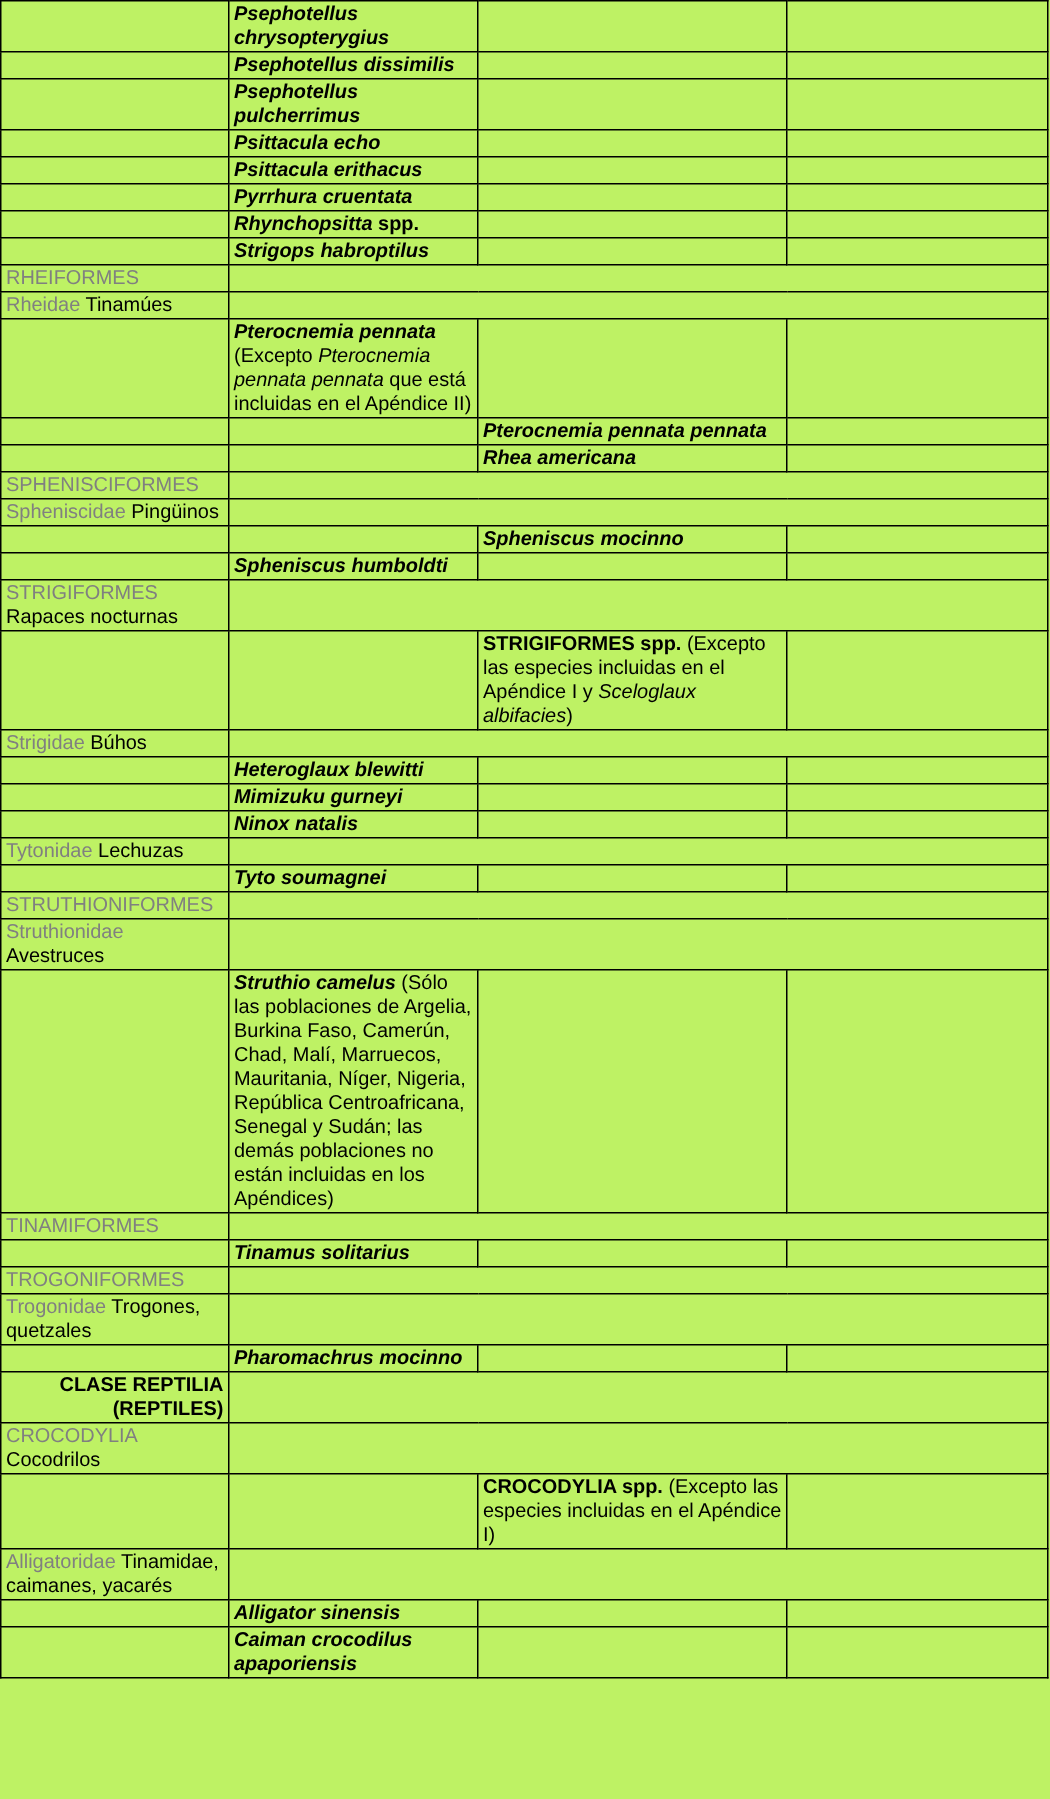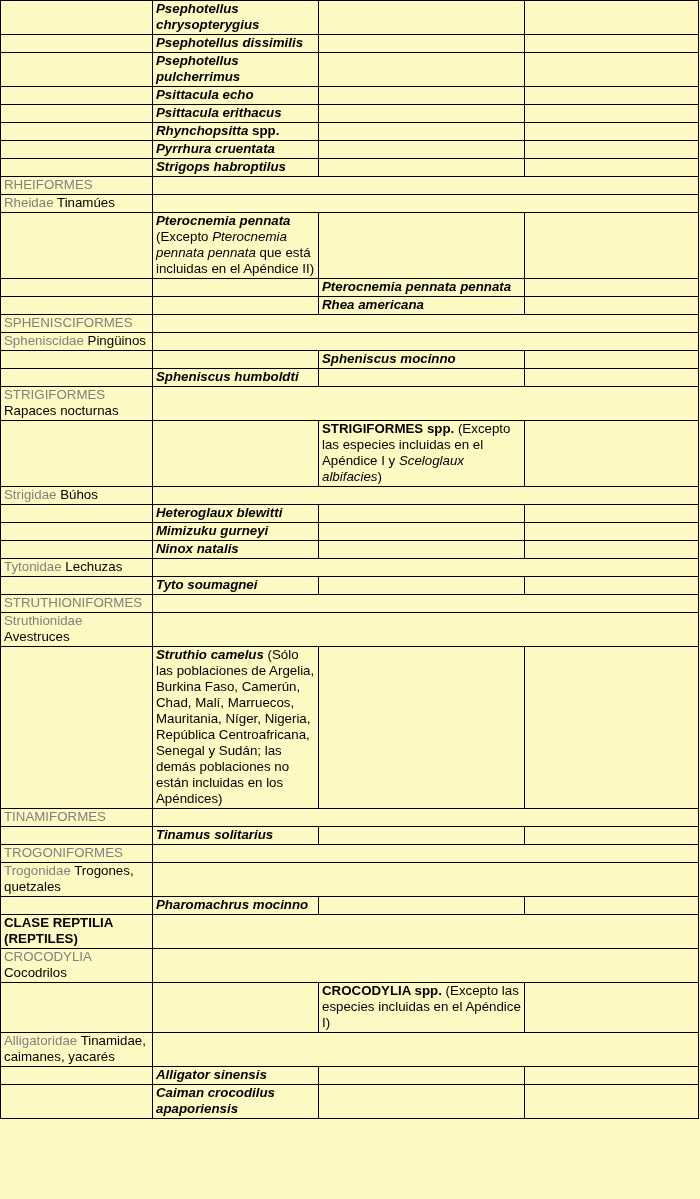--- a/index.html
+++ b/index.html
@@ -5,39 +5,39 @@
   * { box-sizing: border-box; }
   html, body {
     margin: 0;
     padding: 0;
     background: #ffffff;
     font-family: "Liberation Sans", "DejaVu Sans", sans-serif;
   }
   .page {
     width: 700px;
     min-height: 1199px;
-    background: #fef9c3;
+    background: #bef264;
   }
   table.cites-table {
     border-collapse: collapse;
     table-layout: fixed;
     width: 698px;
     margin: 0;
   }
   table.cites-table td {
     border: 1px solid #000000;
     vertical-align: top;
     padding: 0 3px 1px 3px;
     font-size: 13.3px;
     line-height: 16px;
     color: #000000;
     overflow-wrap: break-word;
     word-wrap: break-word;
   }
-  td.center { text-align: left; }
+  td.center { text-align: right; }
   .run-bi { font-weight: bold; font-style: italic; }
   .run-b  { font-weight: bold; }
   .run-i  { font-style: italic; }
   .run-n  { font-weight: normal; font-style: normal; }
   .run-g  { color: #808080; margin-top: 16px; }
 </style>
 </head>
 <body>
 
 <div class="page">
@@ -74,27 +74,27 @@
           <td></td>
         </tr>
         <tr>
           <td></td>
           <td><span class="run-bi">Psittacula erithacus</span></td>
           <td></td>
           <td></td>
         </tr>
         <tr>
           <td></td>
+          <td><span class="run-bi">Pyrrhura cruentata</span></td>
+          <td></td>
+          <td></td>
+        </tr>
+        <tr>
+          <td></td>
           <td><span class="run-bi">Rhynchopsitta</span><span class="run-b"> spp.</span></td>
-          <td></td>
-          <td></td>
-        </tr>
-        <tr>
-          <td></td>
-          <td><span class="run-bi">Pyrrhura cruentata</span></td>
           <td></td>
           <td></td>
         </tr>
         <tr>
           <td></td>
           <td><span class="run-bi">Strigops habroptilus</span></td>
           <td></td>
           <td></td>
         </tr>
         <tr>

